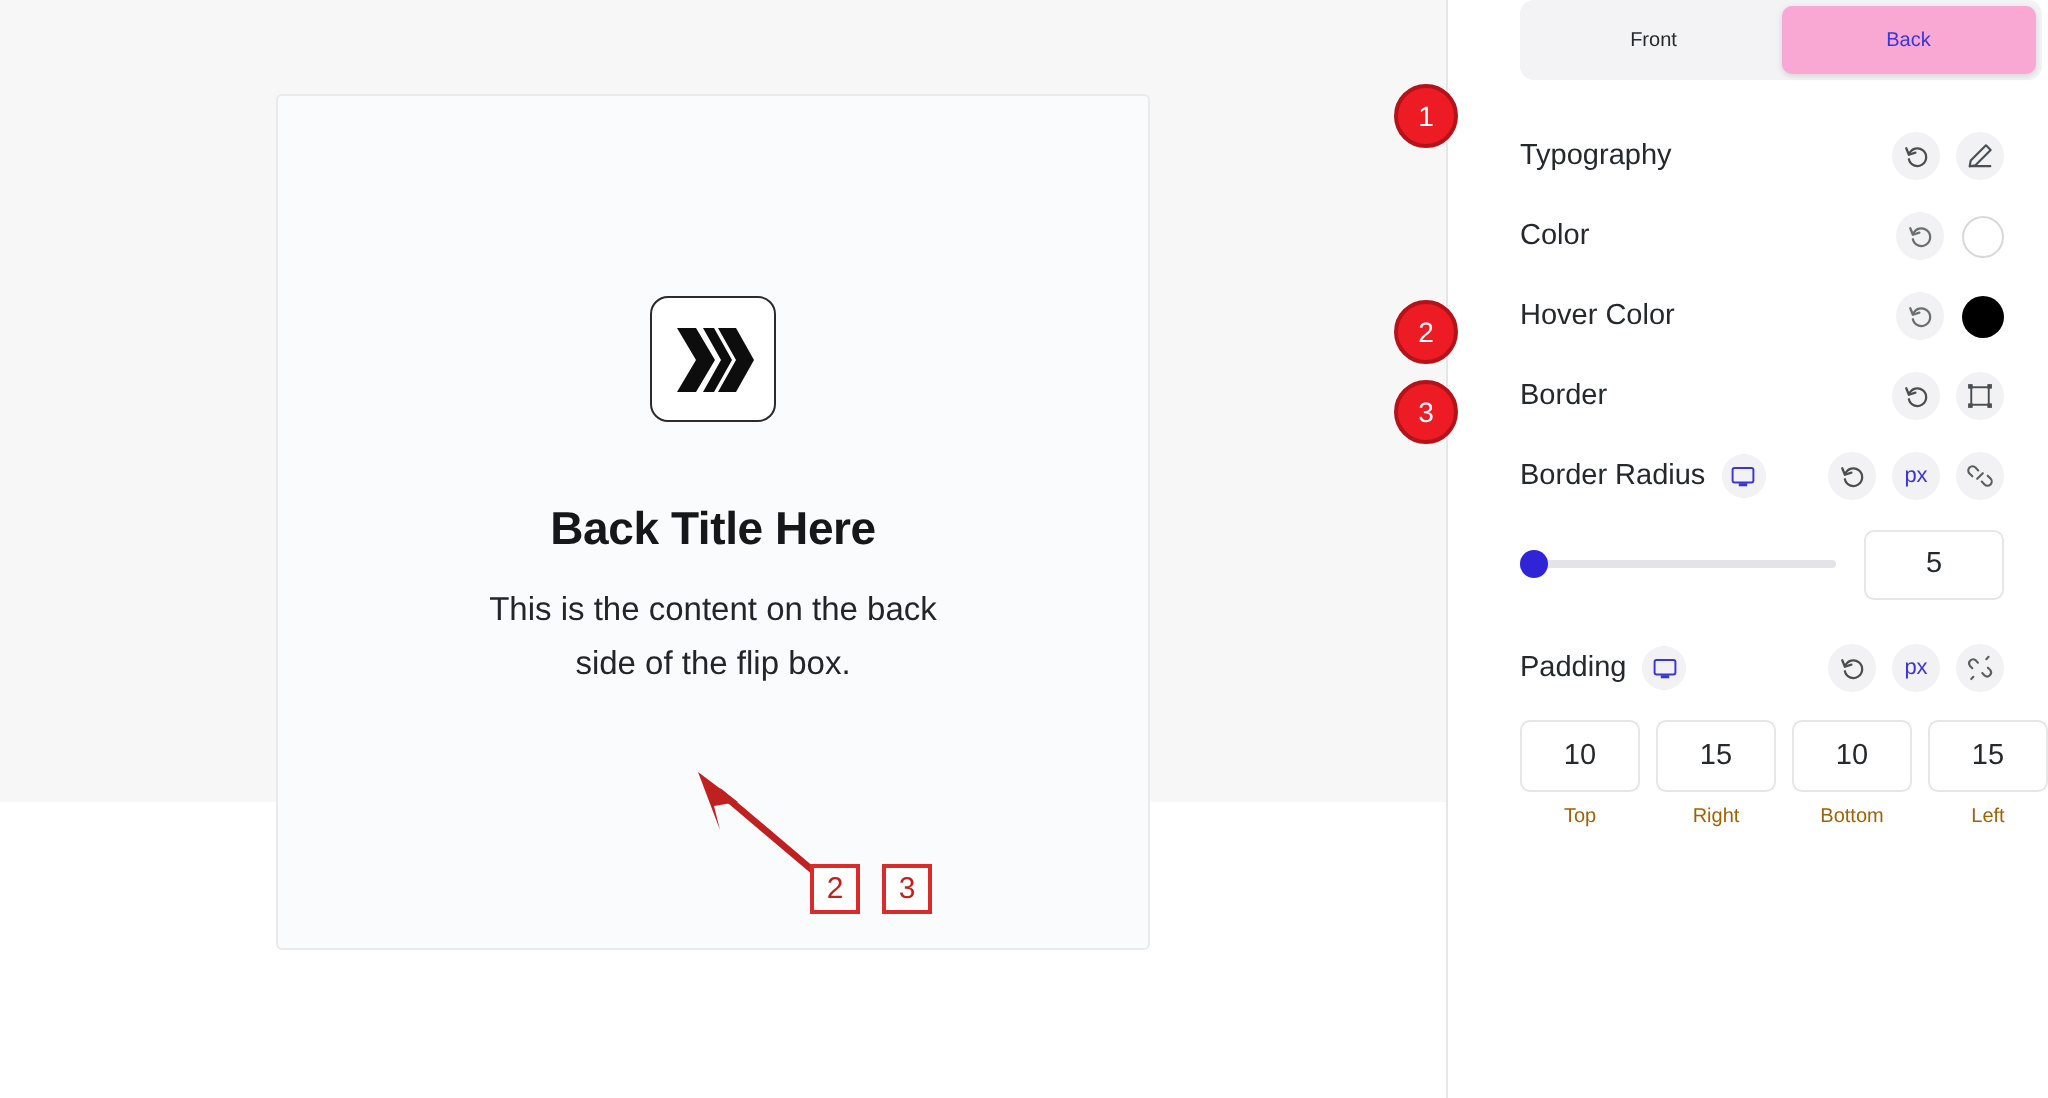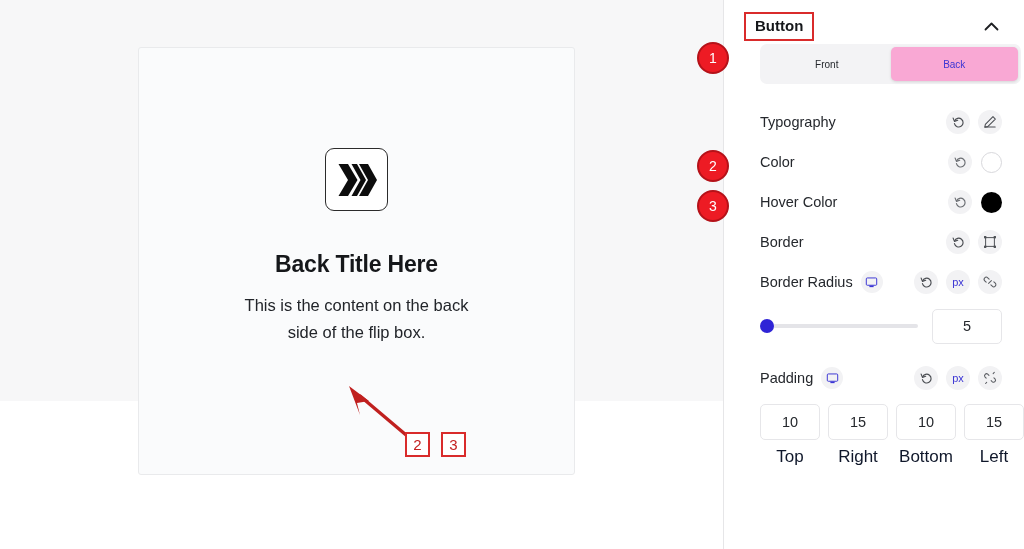--- a/index.html
+++ b/index.html
@@ -161,21 +161,21 @@
 
   
   .pad-row { display: flex; padding-left: 20px; gap: 8px; margin-top: 6px; }
   .pad-cell { display: flex; flex-direction: column; align-items: center; gap: 7px; }
   .pad-input {
     width: 60px; height: 36px;
     border: 1px solid #e6e6e9; border-radius: 5px;
     background: #ffffff; color: #25282d; font-size: 14.5px;
     display: flex; align-items: center; justify-content: center; cursor: text;
   }
-  .pad-label { font-size: 17px; color: #0f172a; }
+  .pad-label { font-size: 10px; color: #a16207; }
 
   
   .badge {
     position: absolute;
     width: 32px; height: 32px; border-radius: 50%;
     background: #ed1b24;
     border: 2px solid #b51219;
     color: #ffffff; font-size: 14px;
     display: flex; align-items: center; justify-content: center;
     z-index: 20;
@@ -215,30 +215,20 @@
         <polygon points="19,8 39,23 27,25 30,37" fill="#c0201f"></polygon>
       </svg>
     </div>
 
     <div class="num-box" id="numbox-2">2</div>
     <div class="num-box" id="numbox-3">3</div>
   </div>
 
   <div class="settings-panel">
 
-    <div class="panel-header">
-      <div class="panel-title-wrap">
-        <span class="panel-title">Button</span>
-      </div>
-      <div class="chev-up">
-        <svg width="15" height="9" viewBox="0 0 15 9" aria-hidden="true">
-          <path d="M1.5 7.5 L7.5 1.5 L13.5 7.5" stroke="#1d1f22" stroke-width="1.8" fill="none" stroke-linecap="round" stroke-linejoin="round"></path>
-        </svg>
-      </div>
-    </div>
 
     <div class="toggle-wrap">
       <div class="toggle-group">
         <div class="toggle-opt">Front</div>
         <div class="toggle-opt active">Back</div>
       </div>
     </div>
 
     <div class="row" style="margin-top:18px">
       <span class="row-label">Typography</span>

